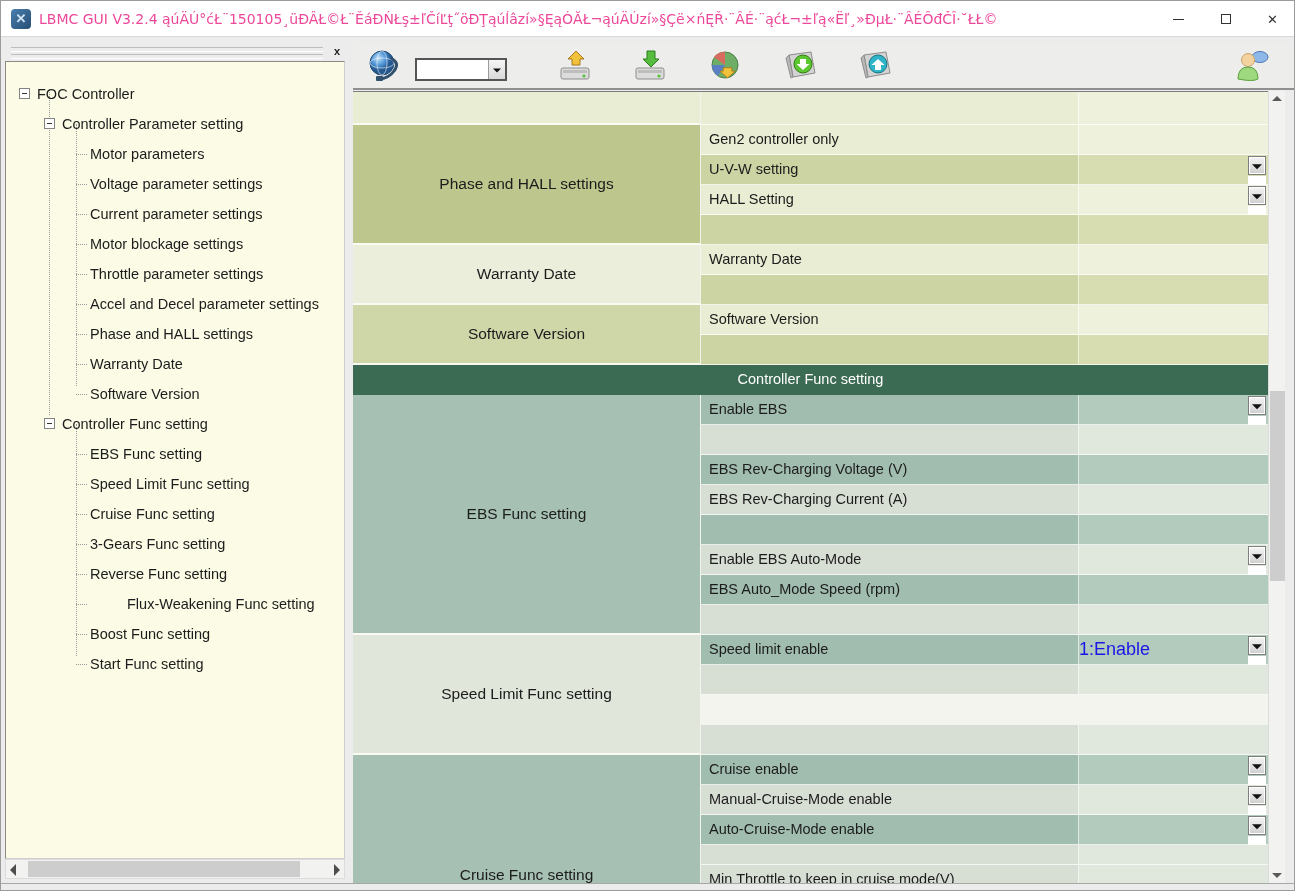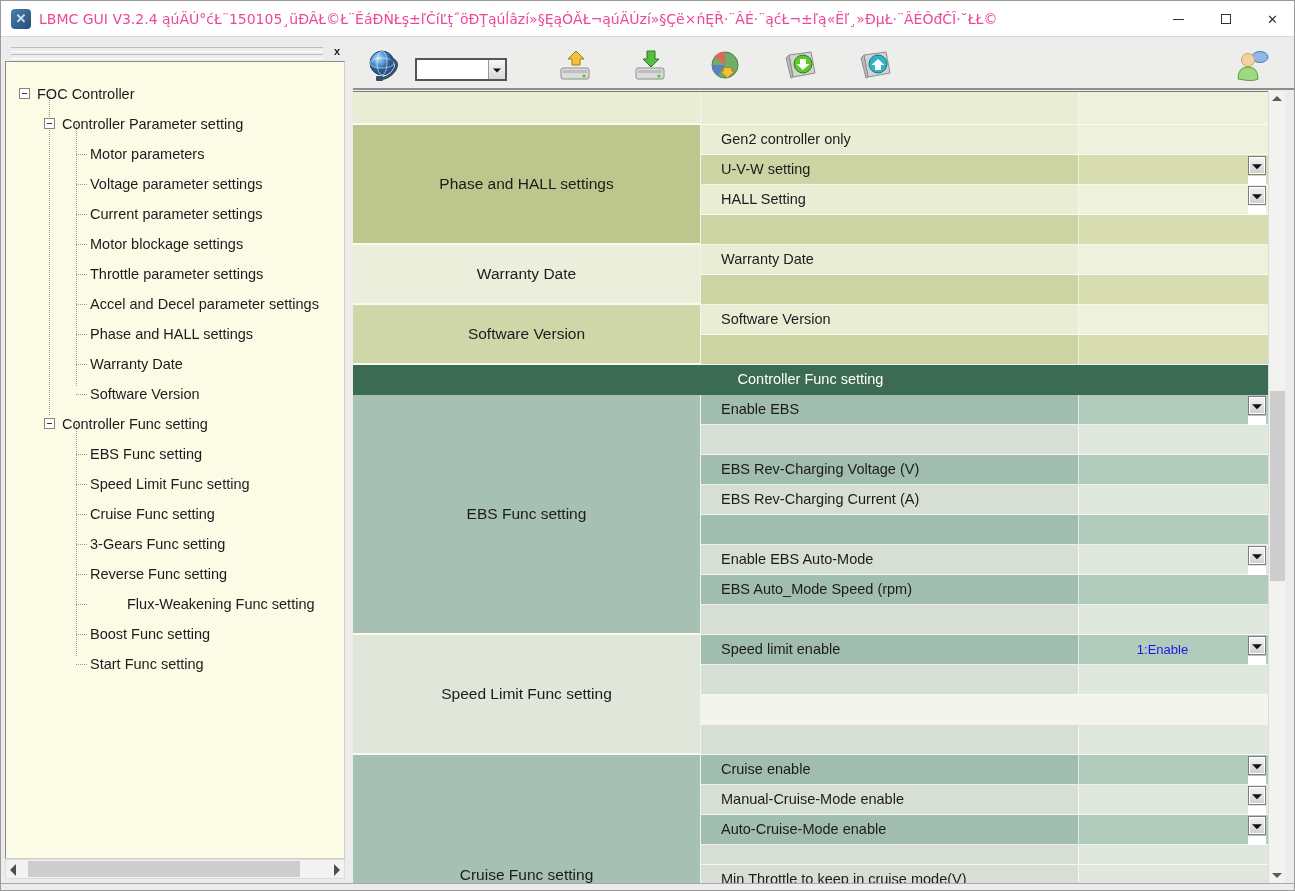--- a/index.html
+++ b/index.html
@@ -57,40 +57,40 @@
   .tri-down { position:absolute; left:50%; top:50%; transform:translate(-50%,-35%);
       width:0; height:0; border:4px solid transparent; border-top-color:#111; border-bottom-width:0; }
 
   
   .table-wrap { position:absolute; left:352px; top:90px; width:915px; height:792px; overflow:hidden;
       background:#f4f4ee; border-top:1px solid #7c7c7c; }
   .cell-left { position:absolute; left:0; width:347px; display:flex; align-items:center; justify-content:center;
       font-size:15.5px; color:#1c1c1c; border-bottom:2px solid #fafaf2; }
   .trow { position:absolute; left:348px; right:0; height:30px; }
   .tmid { position:absolute; left:0; width:428px; height:100%; font-size:14.5px; color:#1c1c1c;
-      line-height:29px; padding-left:20px; white-space:nowrap; overflow:hidden;
+      line-height:29px; padding-left:8px; white-space:nowrap; overflow:hidden;
       border-bottom:1px solid rgba(255,255,255,.75); }
   .tval { position:absolute; left:377px; right:0; height:100%;
       border-bottom:1px solid rgba(255,255,255,.75); border-left:1px solid rgba(255,255,255,.6); }
   
   .o-light .tmid { background:#e8edd3; } .o-light .tval { background:#eef1dc; }
   .o-olive .tmid { background:#ccd4a4; } .o-olive .tval { background:#d7ddb0; }
   
   .s-sage .tmid { background:#a0bdaf; } .s-sage .tval { background:#b2cbbd; }
   .s-light .tmid { background:#d7ded4; } .s-light .tval { background:#e0e7dc; }
 
   .theader { position:absolute; left:0; right:0; height:30px; background:#3c6b53; color:#fff;
       font-size:14.5px; text-align:center; line-height:29px; }
 
   .dd { position:absolute; right:2px; top:1px; width:18px; height:19px;
       background:linear-gradient(#f4f4f4,#cfcfcf); border:1px solid #7e7e7e; box-shadow:inset 0 0 0 1px #fff; }
   .dd::after { content:""; position:absolute; left:-1px; top:19px; width:18px; height:9px; background:#fff; }
   .dd .tri-down { border-width:5px; border-bottom-width:0; }
 
-  .val-blue { font-size:13px; color:#1b16e8; text-align:center; line-height:29px; padding-right:22px; }
+  .val-blue { font-size:18px; color:#1b16e8; text-align:left; line-height:29px; padding-right:22px; }
   .blue-input { position:absolute; left:380px; top:2px; width:181px; height:26px; background:#187ad5;
       border:1px solid #6ba3d6; }
 
   
   .vscroll { position:absolute; left:1267px; top:90px; width:17px; height:792px; background:#f2f2f1;
       border-left:1px solid #dcdcdc; }
   .v-arrow { position:absolute; left:3px; width:0; height:0; border:5px solid transparent; }
   .v-arrow.up { top:5px; border-bottom-color:#5a5a5a; border-top-width:0; }
   .v-arrow.down { bottom:5px; border-top-color:#5a5a5a; border-bottom-width:0; }
   .v-thumb { position:absolute; left:1px; top:300px; width:15px; height:190px; background:#cdcdcd; }

